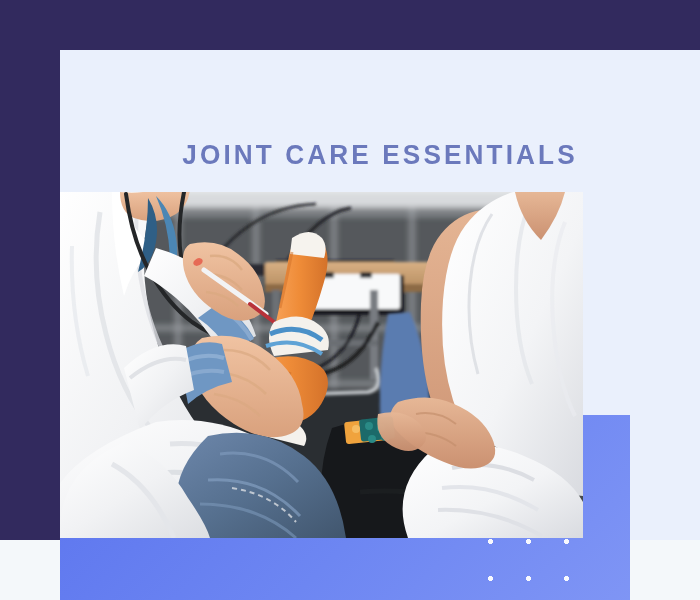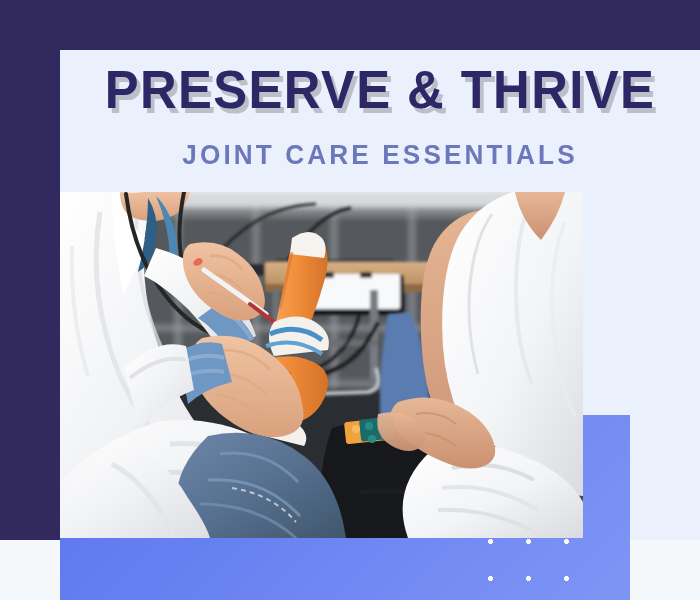--- a/index.html
+++ b/index.html
@@ -57,23 +57,20 @@
 <div class="canvas">
 
   <div class="top-band"></div>
   <div class="left-bar"></div>
   <div class="light-panel"></div>
   <div class="bottom-white"></div>
 
   <div class="blue-block"></div>
   <div class="dots"></div>
 
-  <div class="title-wrap">
-    <h1 class="title">PRESERVE &amp; THRIVE</h1>
-  </div>
   <div class="subtitle">JOINT CARE ESSENTIALS</div>
 
   <div class="photo">
     <svg viewBox="0 0 523 346" preserveAspectRatio="none">
       <defs>
         <linearGradient id="coat" x1="0" y1="0" x2="1" y2="1">
           <stop offset="0" stop-color="#ffffff"></stop>
             <stop offset=".5" stop-color="#f1f2f4"></stop>
             <stop offset="1" stop-color="#dcdee2"></stop>
         </linearGradient>

